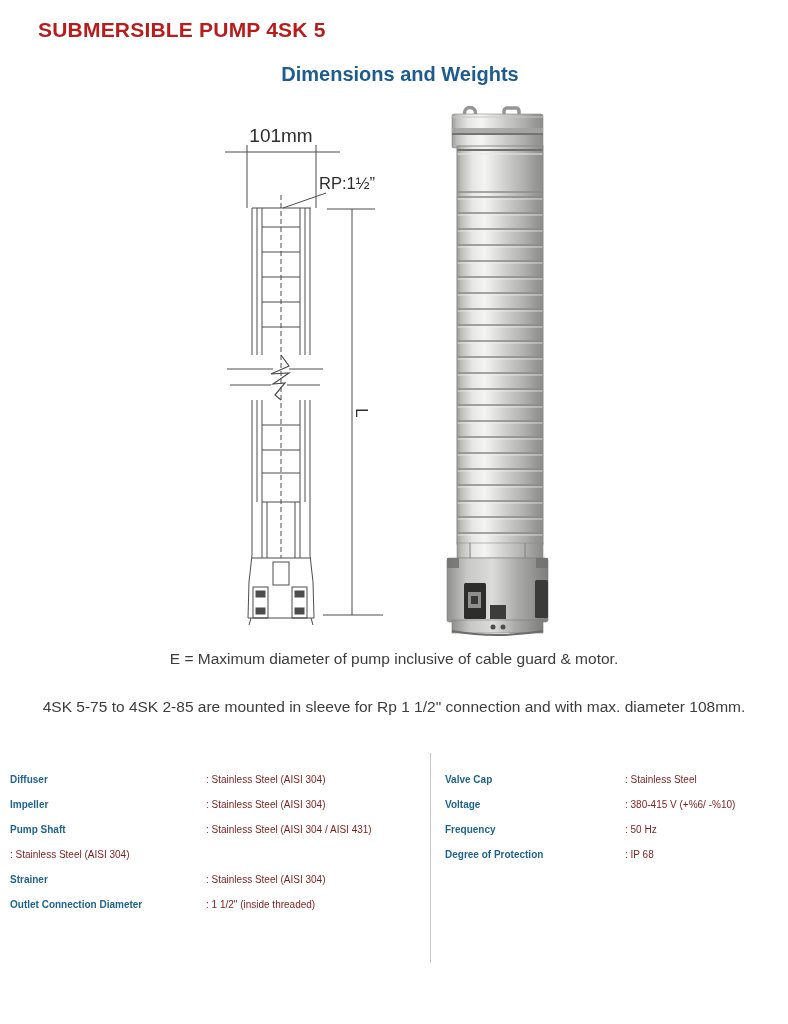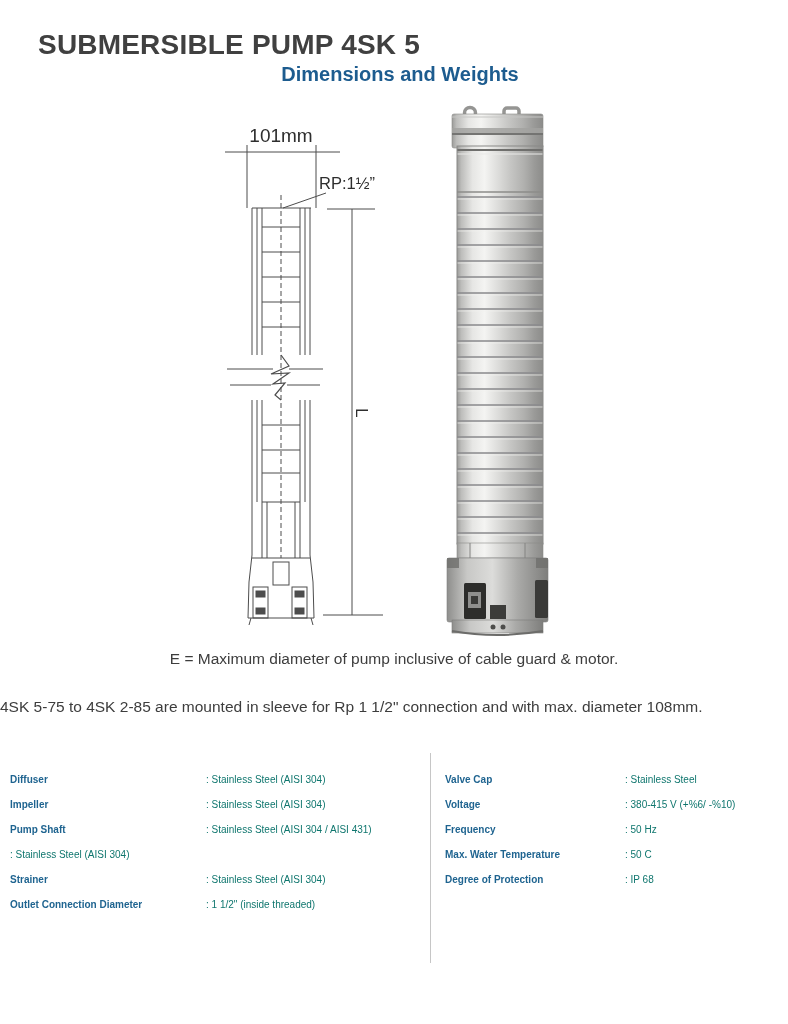--- a/index.html
+++ b/index.html
@@ -1,52 +1,52 @@
 <!DOCTYPE html>
 <html><head>
 <meta charset="utf-8">
 <style>
   * { margin:0; padding:0; box-sizing:border-box; }
   body { background:#fff; font-family:"Liberation Sans", sans-serif; }
   .page { position:relative; width:788px; height:1024px; background:#ffffff; overflow:hidden; }
 
   .page-title {
     position:absolute; left:38px; top:18px;
-    font-size:28px; font-weight:bold; color:#404040; letter-spacing:.2px;margin-top:11px;
+    font-size:21px; font-weight:bold; color:#b91c1c; letter-spacing:.2px;
   }
   .section-heading {
     position:absolute; left:0; top:63px; width:788px; text-align:center;
     font-size:20px; font-weight:bold; color:#1d5c8f;padding-left:12px;
   }
 
   .drawing-svg { position:absolute; left:215px; top:112px; }
   .photo-svg   { position:absolute; left:440px; top:100px; }
 
   .note-e {
     position:absolute; left:0; top:650px; width:788px; text-align:center;
     font-size:15.5px; color:#3d3d3d;
   }
   .note-sleeve {
-    position:absolute; left:0; top:698px; width:788px; text-align:left;
+    position:absolute; left:0; top:698px; width:788px; text-align:center;
     font-size:15.5px; color:#3d3d3d;
   }
 
   .specs { position:absolute; left:0; top:767px; width:788px; }
   .spec-divider {
     position:absolute; left:430px; top:-14px; width:1px; height:210px;
     background:#c6c6c6;
   }
   .spec-col { position:absolute; top:0; }
   .spec-col.left  { left:10px;  width:415px; }
   .spec-col.right { left:445px; width:335px; }
   .spec-row { display:flex; line-height:25px; font-size:10px; }
   .spec-row .lbl { font-weight:bold; color:#1f6490; flex:0 0 auto; }
   .spec-col.left  .lbl { width:196px; }
   .spec-col.right .lbl { width:180px; }
-  .spec-row .val { color:#0f766e; white-space:nowrap; }
+  .spec-row .val { color:#7f1d1d; white-space:nowrap; }
 
   text { font-family:"Liberation Sans", sans-serif; }
 </style>
 </head>
 <body>
 
 <div class="page">
 
   <div class="page-title">SUBMERSIBLE PUMP 4SK 5</div>
   <div class="section-heading">Dimensions and Weights</div>
@@ -226,23 +226,19 @@
       </div>
       <div class="spec-row">
         <span class="lbl">Voltage</span>
         <span class="val">: 380-415 V (+%6/ -%10)</span>
       </div>
       <div class="spec-row">
         <span class="lbl">Frequency</span>
         <span class="val">: 50 Hz</span>
       </div>
       <div class="spec-row">
-        <span class="lbl">Max. Water Temperature</span>
-        <span class="val">: 50 C</span>
-      </div>
-      <div class="spec-row">
         <span class="lbl">Degree of Protection</span>
         <span class="val">: IP 68</span>
       </div>
     </div>
   </div>
 
 </div>
 
 </body></html>

